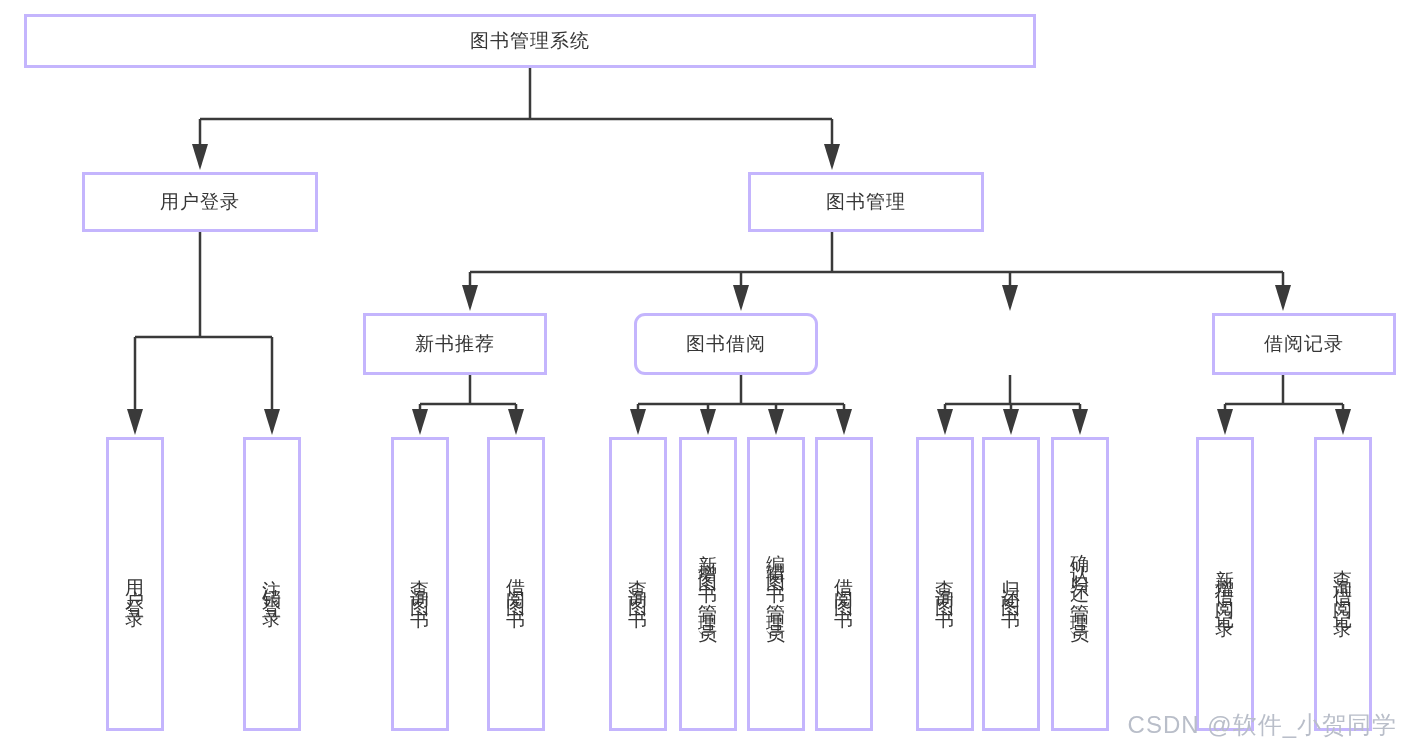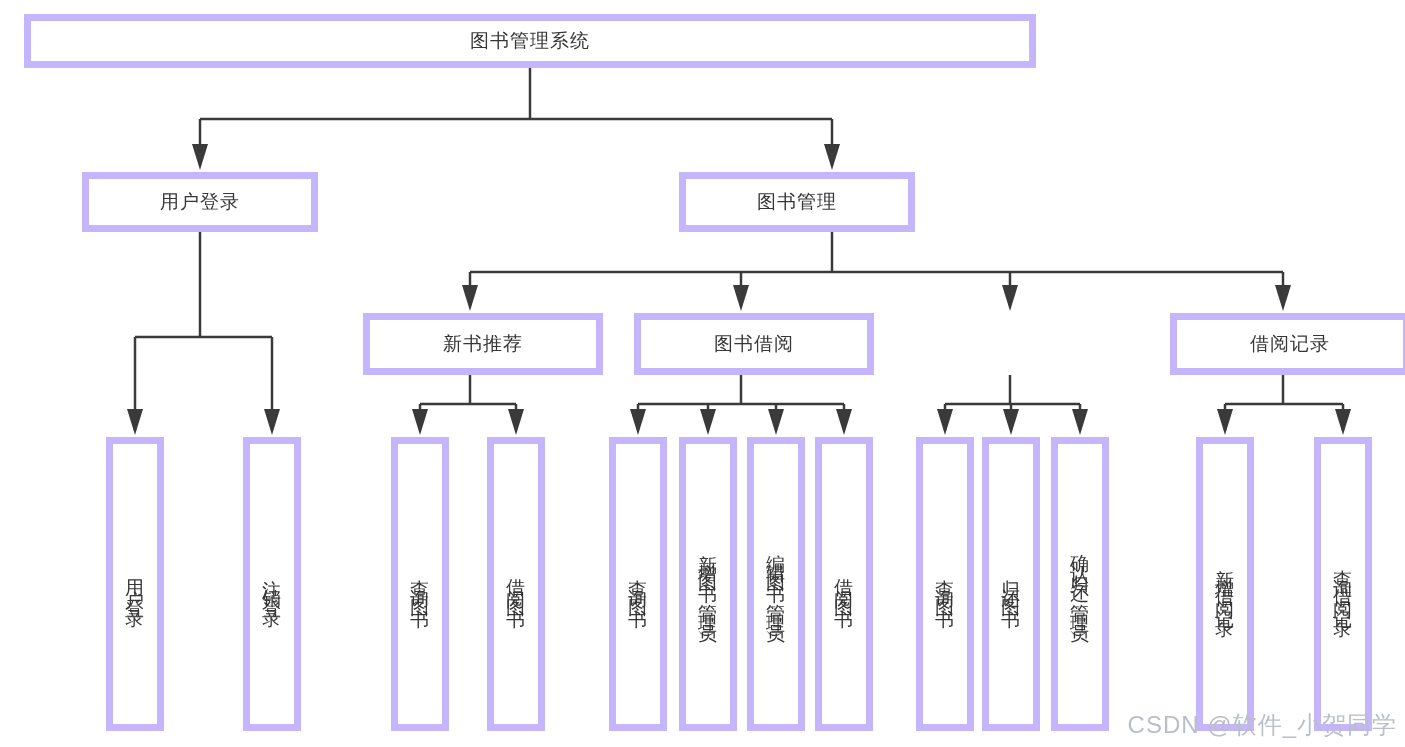--- a/index.html
+++ b/index.html
@@ -8,21 +8,21 @@
     width: 1405px;
     height: 747px;
     background: #ffffff;
     font-family: "Liberation Sans", sans-serif;
     overflow: hidden;
   }
   #connectors { position: absolute; left: 0; top: 0; }
   .box {
     position: absolute;
     box-sizing: border-box;
-    border: 7px solid #c4b5fd;
+    border: 3px solid #c4b5fd;
     background: #ffffff;
     display: flex;
     align-items: center;
     justify-content: center;
     z-index: 2;
   }
   .hlabel {
     font-size: 19px;
     color: #363636;
     letter-spacing: 1px;
@@ -31,26 +31,26 @@
   .vlabel {
     writing-mode: vertical-rl;
     font-size: 19px;
     color: #363636;
     letter-spacing: 10px;
     line-height: 1;
     white-space: nowrap;
   }
   .root  { left: 24px;  top: 14px;  width: 1012px; height: 54px; }
   .b-user { left: 82px;  top: 172px; width: 236px; height: 60px; }
-  .b-book { left: 679px; top: 172px; width: 236px; height: 60px; }
-  .l3   { top: 313px; width: 240px; height: 62px; }
+  .b-book { left: 748px; top: 172px; width: 236px; height: 60px; }
+  .l3   { top: 313px; width: 184px; height: 62px; }
   .l3-0 { left: 363px; }
-  .l3-1 { left: 634px; }
+  .l3-1 { left: 634px; border-radius: 11px; }
   .l3-2 { left: 903px; }
-  .l3-3 { left: 1170px; }
+  .l3-3 { left: 1212px; }
   .leaf { top: 437px; width: 58px; height: 294px; }
   .L0  { left: 106px; }
   .L1  { left: 243px; }
   .L2  { left: 391px; }
   .L3  { left: 487px; }
   .L4  { left: 609px; }
   .L5  { left: 679px; }
   .L6  { left: 747px; }
   .L7  { left: 815px; }
   .L8  { left: 916px; }

